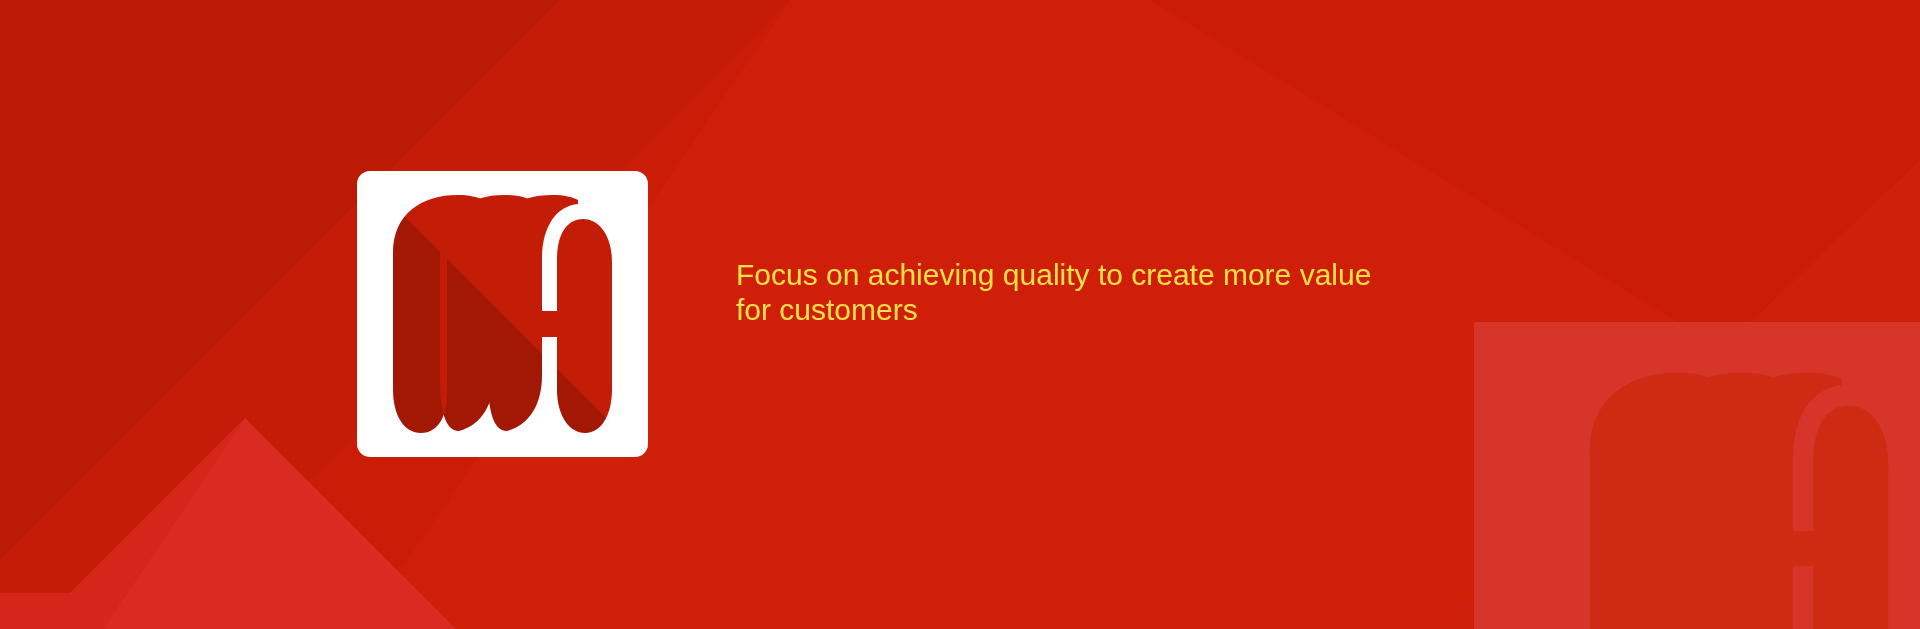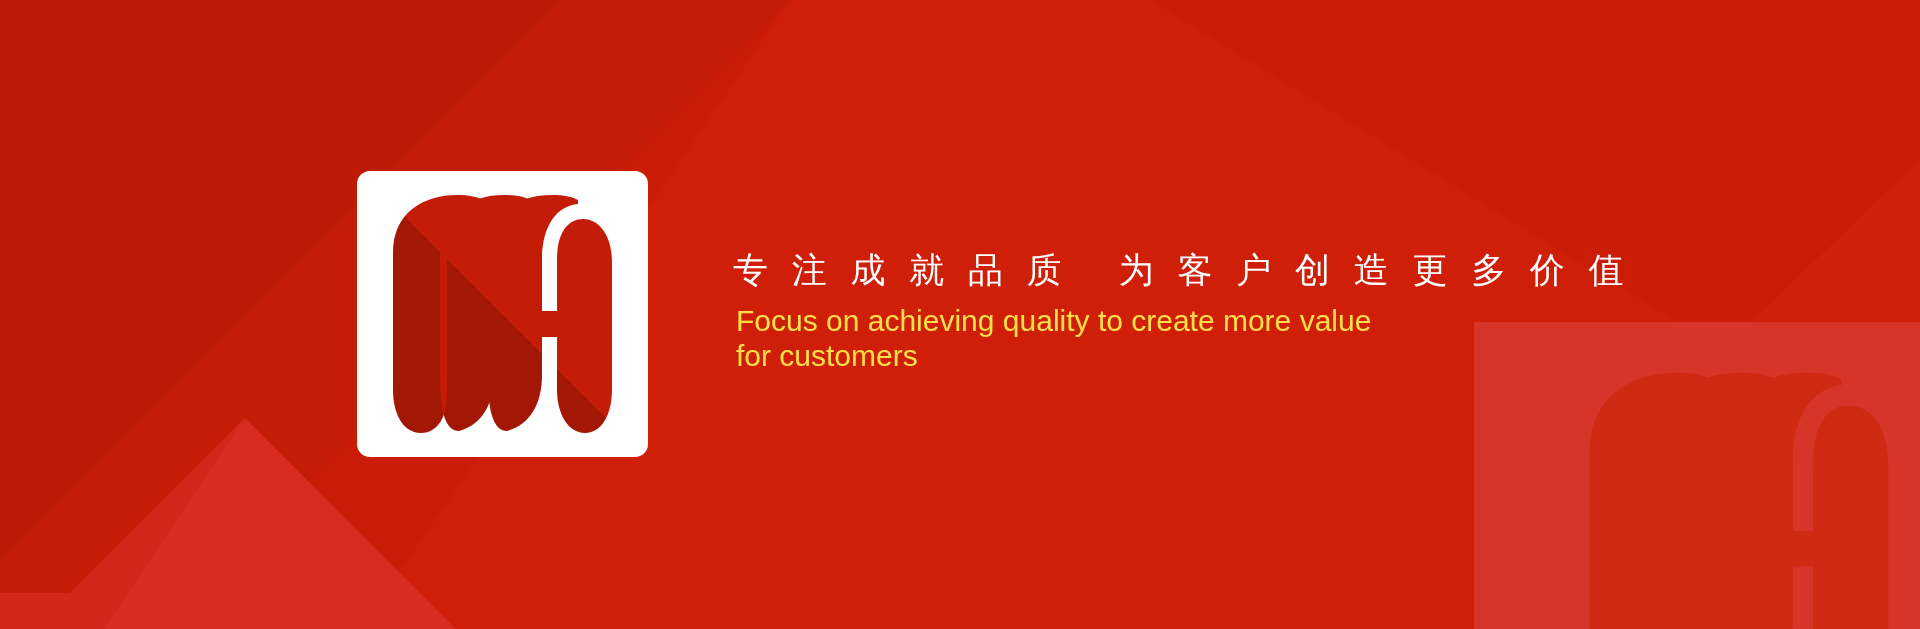--- a/index.html
+++ b/index.html
@@ -186,17 +186,16 @@
                      M176 66 C176 38 188 26 202 26 C218 26 231 42 231 70
                      L231 196 C231 224 219 240 204 240 C189 240 176 224 176 196 Z"></path>
           </clipPath>
           <polygon points="0,0 243,243 0,243" fill="#000000" clip-path="url(#glyphclip)"></polygon>
         </g>
       </svg>
     </div>
   </div>
 
   <div id="tagline-block">
-    <div id="tagline-cn">专 注 成 就 品 质   为 客 户 创 造 更 多 价 值</div>
     <div id="tagline-en">Focus on achieving quality to create more value for customers</div>
   </div>
 
 </div>
 
 </body></html>

